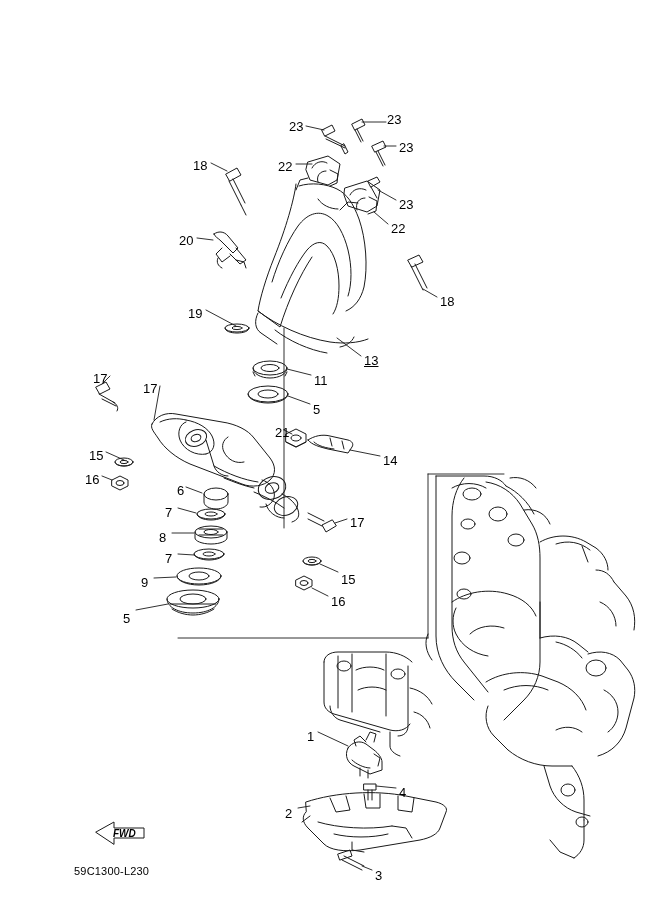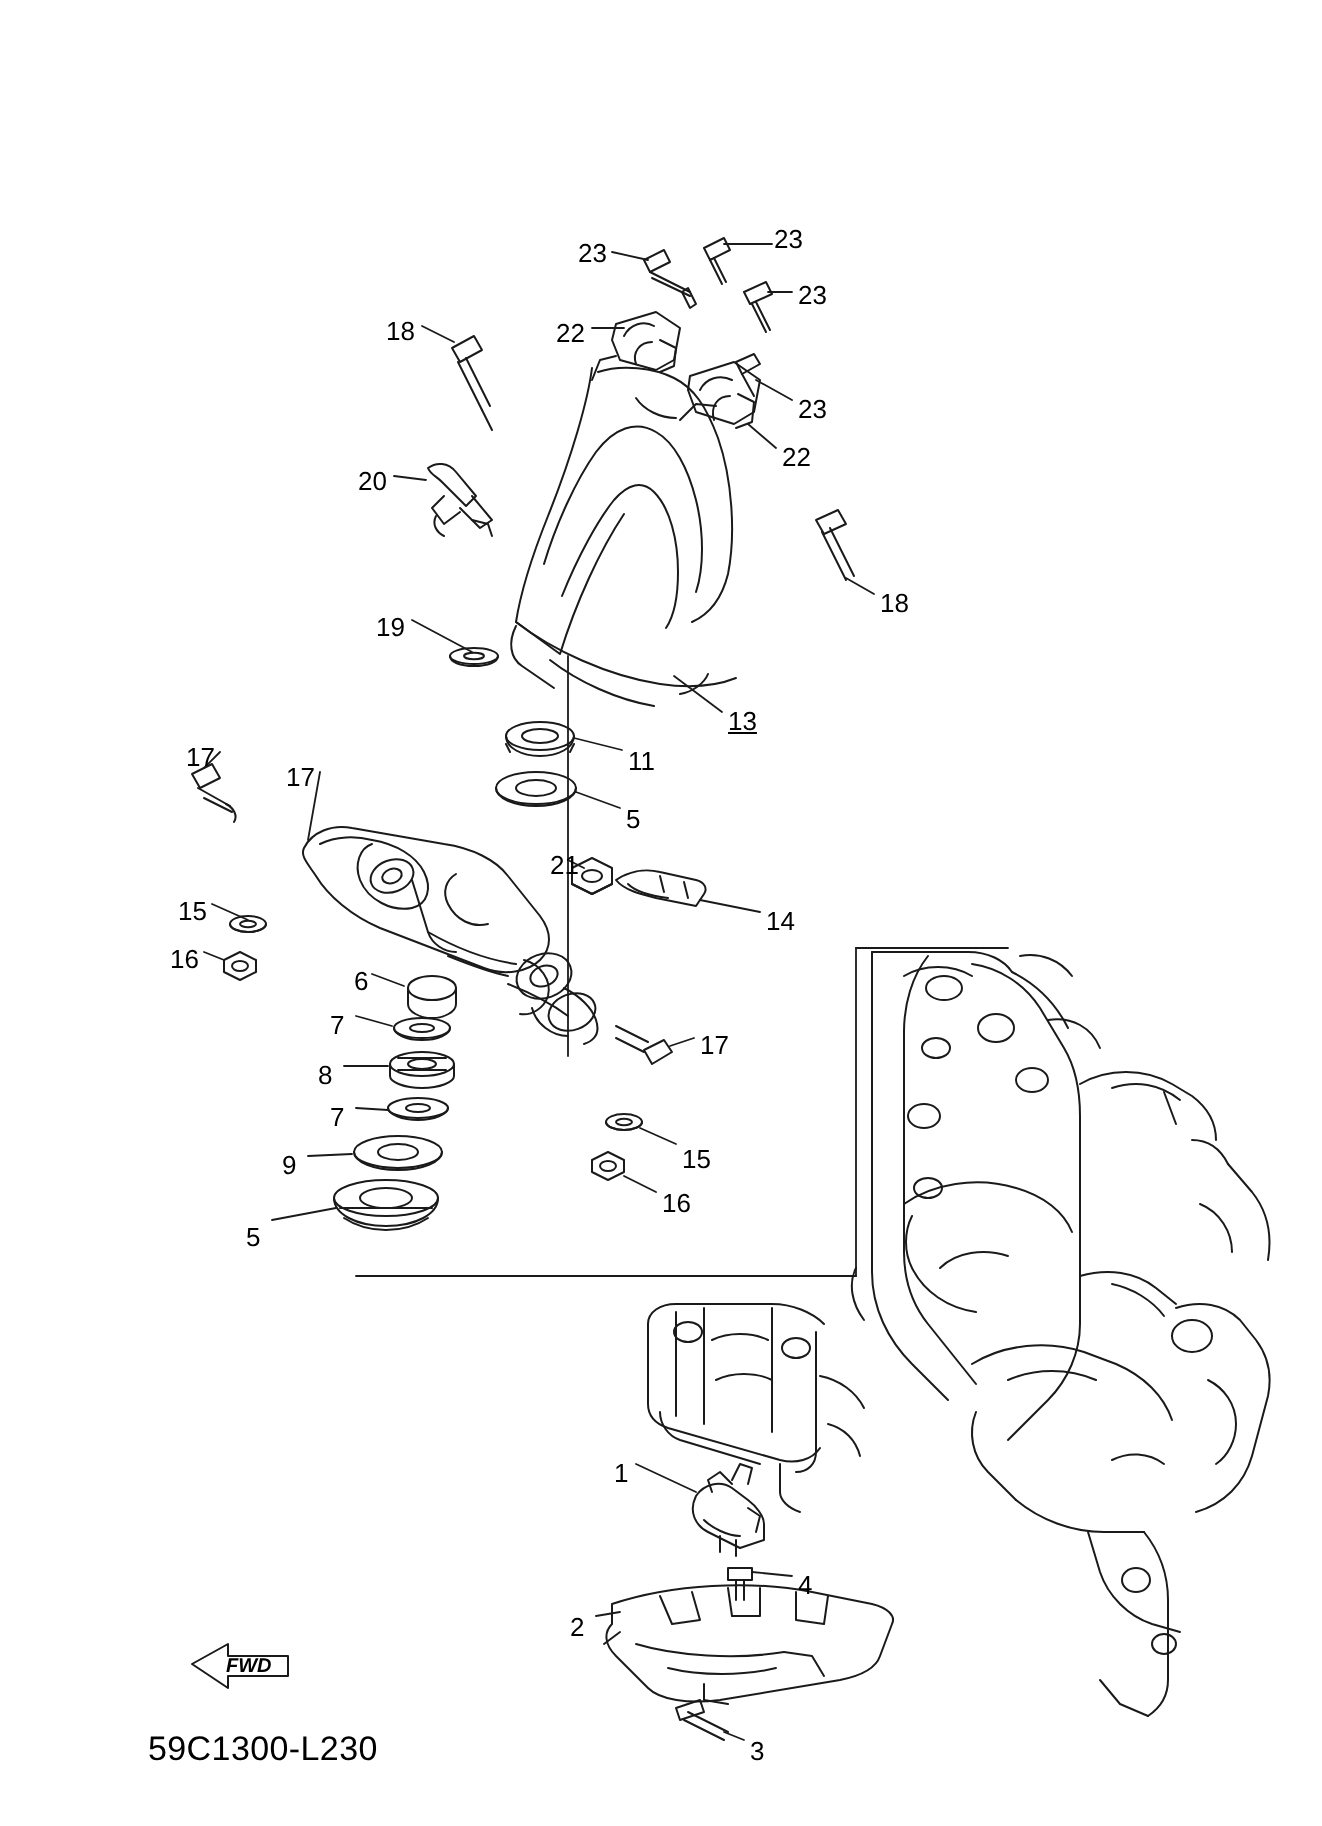--- a/index.html
+++ b/index.html
@@ -31,21 +31,21 @@
     font-size: 13px;
     color: #000000;
     white-space: nowrap;
     line-height: 13px;
   }
   #part-code {
     position: absolute;
     left: 74px;
     top: 823px;
     font-family: "Liberation Sans", sans-serif;
-    font-size: 17px;
+    font-size: 11px;
     letter-spacing: 0.2px;
     color: #000000;
   }
   #fwd-label {
     position: absolute;
     left: 113px;
     top: 786px;
     font-family: "Liberation Sans", sans-serif;
     font-size: 10px;
     font-weight: bold;

